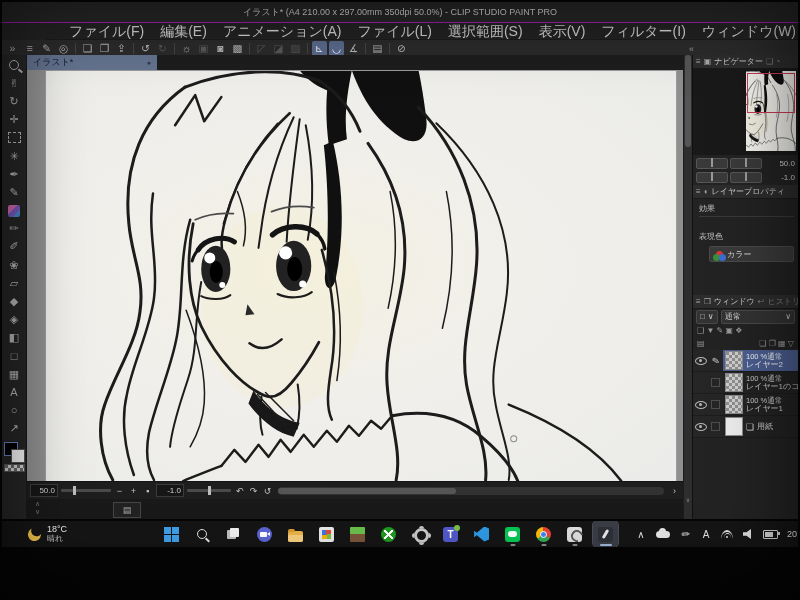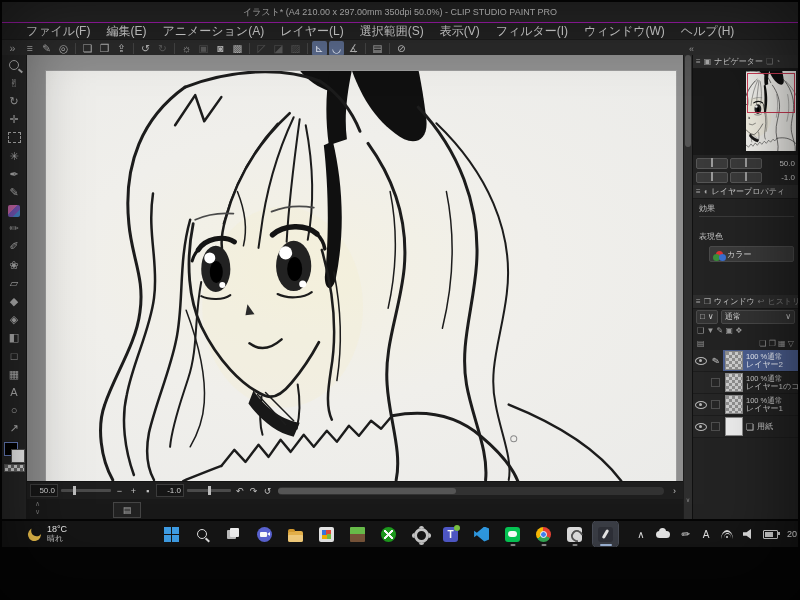--- a/index.html
+++ b/index.html
@@ -5,21 +5,21 @@
   html,body{margin:0;padding:0;background:#000;}
   .screen{position:relative;width:800px;height:600px;background:#050505;overflow:hidden;
           font-family:"Liberation Sans","DejaVu Sans",sans-serif;color:#c9c9c9;}
   .vignette{position:absolute;inset:0;pointer-events:none;z-index:50;
             box-shadow:inset 0 0 70px 12px rgba(0,0,0,.5);}
   
   .csp{position:absolute;left:2px;top:2px;width:796px;height:517px;background:#242424;overflow:hidden;}
   .titlebar{height:20px;background:#272727;display:flex;align-items:center;justify-content:center;
             font-size:9px;color:#cfcfcf;border-bottom:1px solid #a21caf;}
   .menubar{height:16px;background:#232323;display:flex;align-items:center;padding-left:16px;
-           font-size:12px;color:#d4d4d4;border-bottom:1px solid #1b1b1b;}
+           font-size:14px;color:#d4d4d4;border-bottom:1px solid #1b1b1b;margin-left:43px;}
   .menubar .mitem{padding:0 8px;line-height:16px;white-space:nowrap;}
   .toolbar{height:17px;background:#2b2b2b;display:flex;align-items:center;padding-left:2px;
            font-size:11px;color:#b5b5b5;border-bottom:1px solid #191919;}
   .tbtn{min-width:15px;height:15px;display:flex;align-items:center;justify-content:center;
         margin:0 1px;font-size:10.5px;line-height:1;border-radius:2px;}
   .tbtn.active{background:#5a6a8c;color:#e8edf8;}
   .tbtn.disabled{color:#585858;}
   .tsep{width:1px;height:11px;background:#454545;margin:0 3px;}
   .tb-collapse{margin-left:auto;margin-right:104px;color:#9a9a9a;font-size:9px;}
   
@@ -270,21 +270,21 @@
 
     <div class="titlebar">
       <span>イラスト* (A4 210.00 x 297.00mm 350dpi 50.0%)  - CLIP STUDIO PAINT PRO</span>
     </div>
 
     <div class="menubar">
 
     <span class="mitem">ファイル(F)</span>
         <span class="mitem">編集(E)</span>
         <span class="mitem">アニメーション(A)</span>
-        <span class="mitem">レイヤー(L)</span>
+        <span class="mitem">ファイル(L)</span>
         <span class="mitem">選択範囲(S)</span>
         <span class="mitem">表示(V)</span>
         <span class="mitem">フィルター(I)</span>
         <span class="mitem">ウィンドウ(W)</span>
         <span class="mitem">ヘルプ(H)</span>
       </div>
 
     <div class="toolbar">
       <span class="tbtn">»</span>
       <span style="display:flex;align-items:center;">
@@ -443,20 +443,26 @@
             </span>
           </span>
         <span class="swatches">
           <span class="fgswatch"></span>
           <span class="bgswatch"></span>
           <span class="transwatch"></span>
         </span>
       </div>
 
       <div class="canvaszone">
+        <div class="tabsrow">
+          <div class="ctab">
+            <span>イラスト*</span>
+            <span class="tab-dot">●</span>
+          </div>
+        </div>
         <div class="pagewrap">
           <svg>
               <use href="#artwork"></use>
             </svg>
         </div>
         <div class="statusrow">
           <span class="valbox">50.0</span>
           <span class="slider">
               <span class="sthumb" style="left:24%"></span>
             </span>

